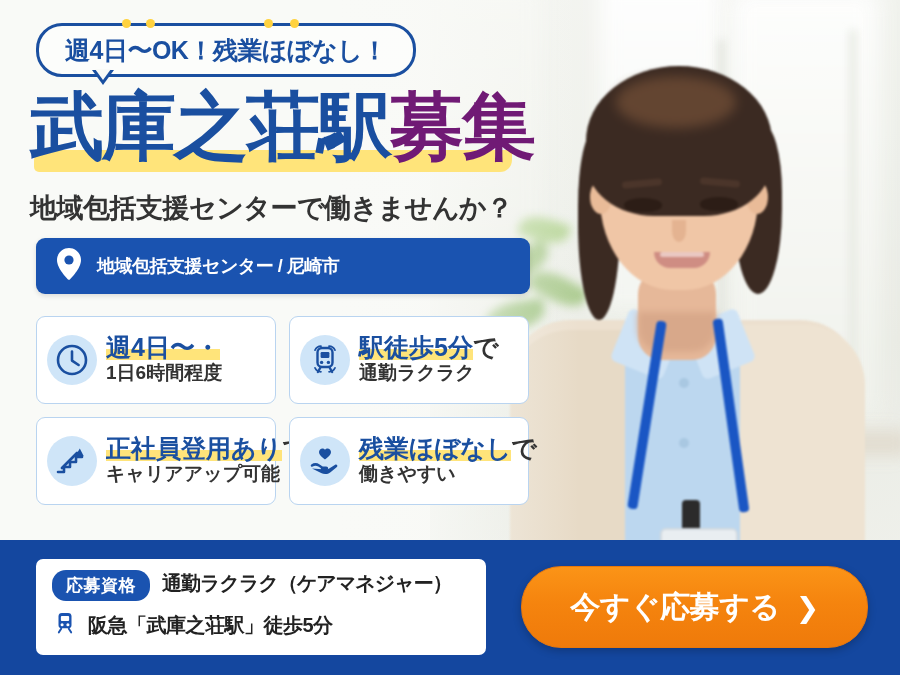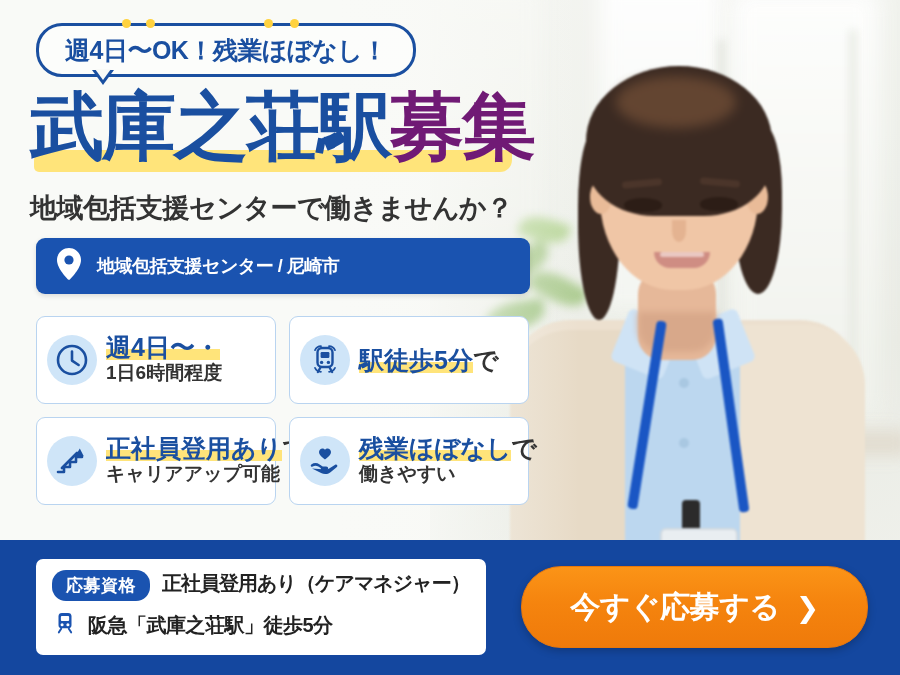--- a/index.html
+++ b/index.html
@@ -237,20 +237,21 @@
               <rect x="9.5" y="5" width="15" height="19" rx="4.5" fill="none" stroke="#1a4fa0" stroke-width="2.4"></rect>
               <rect x="12.6" y="9" width="8.8" height="6" rx="1.2" fill="#1a4fa0"></rect>
               <circle cx="13.6" cy="19.4" r="1.7" fill="#1a4fa0"></circle>
               <circle cx="20.4" cy="19.4" r="1.7" fill="#1a4fa0"></circle>
               <path d="M12.5 24.4l-2.6 4.6M21.5 24.4l2.6 4.6" stroke="#1a4fa0" stroke-width="2.3" stroke-linecap="round"></path>
               <path d="M7 7.2A7 7 0 0 1 13 3.2M27 7.2a7 7 0 0 0-6-4M7 24.8a7 7 0 0 0 6 4M27 24.8a7 7 0 0 1-6 4" stroke="#1a4fa0" stroke-width="1.7" fill="none" stroke-linecap="round"></path>
             </svg>
           </div>
           <div class="card-txt">
             <div class="l1"><span class="hi">駅徒歩5分</span><span class="suf">で</span></div>
+            <div class="l2">通勤ラクラク</div>
           </div>
         </div>
 
       </div>
 
       <div class="crow">
 
         <div class="card">
           <div class="card-ico">
             <svg width="34" height="34" viewBox="0 0 34 34">
@@ -280,21 +281,21 @@
         </div>
 
       </div>
     </div>
 
     <div class="footer"></div>
 
     <div class="fcard">
       <div class="frow1">
         <div class="qual-pill">応募資格</div>
-        <div class="qual-val">正社員登用あり（ケアマネジャー）</div>
+        <div class="qual-val">通勤ラクラク（ケアマネジャー）</div>
       </div>
       <div class="frow2">
         <span>
           <svg width="26" height="26" viewBox="0 0 34 34">
             <rect x="8.5" y="4" width="17" height="20" rx="4.5" fill="#1a53b0"></rect>
             <rect x="11.6" y="8" width="10.8" height="6.4" rx="1.2" fill="#ffffff"></rect>
             <circle cx="13.2" cy="19.2" r="2" fill="#ffffff"></circle>
             <circle cx="20.8" cy="19.2" r="2" fill="#ffffff"></circle>
             <path d="M12 24.6l-3 4.6M22 24.6l3 4.6" stroke="#1a53b0" stroke-width="2.6" stroke-linecap="round"></path>
           </svg>

